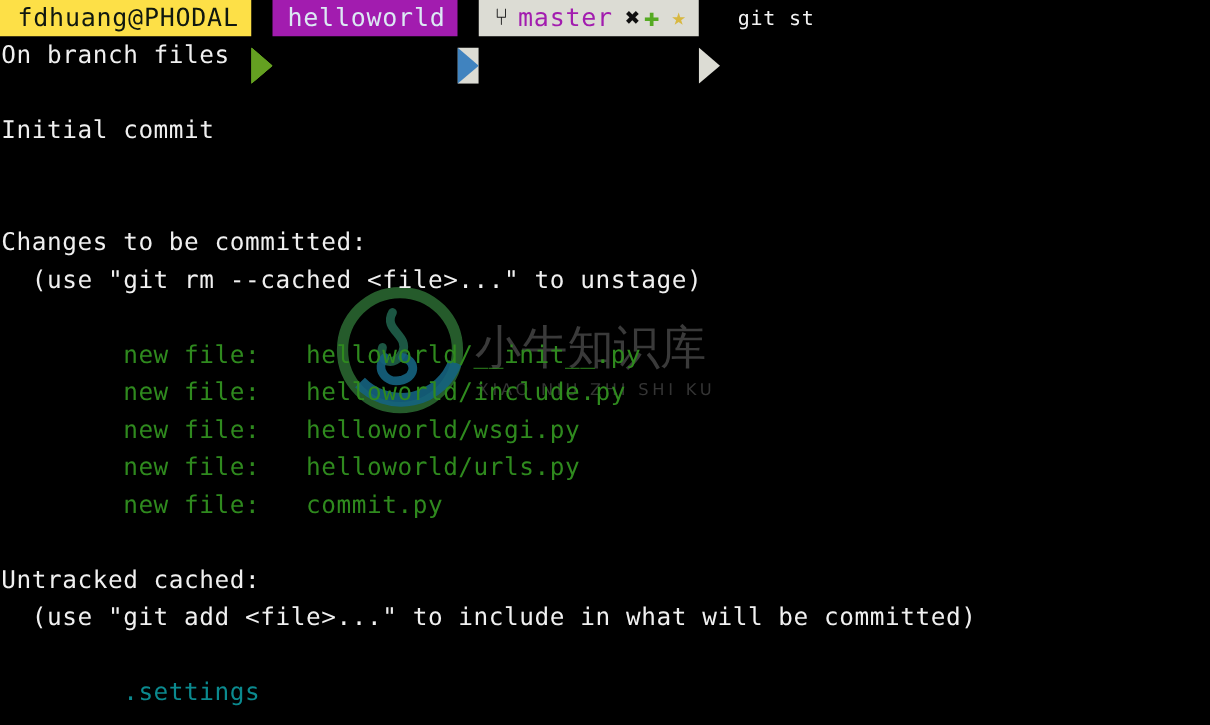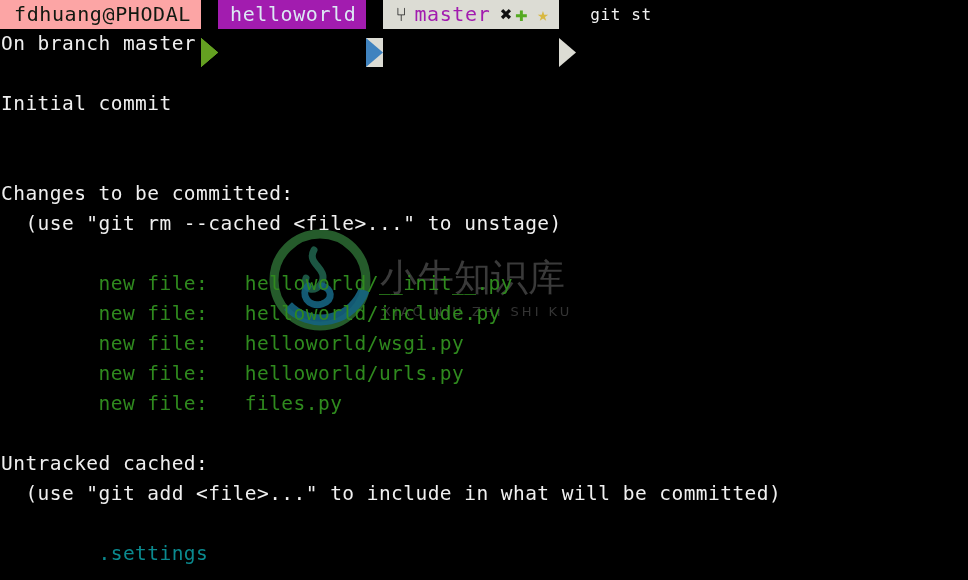--- a/index.html
+++ b/index.html
@@ -44,21 +44,21 @@
     padding: 0 10px 0 12px;
   }
   .pl-seg.first { padding-left: 14px; }
   .pl-arrow {
     width: 17px;
     height: 29px;
     flex: 0 0 17px;
   }
   .pl-arrow svg { display: block; }
 
-  .seg-user   { background: #fca5a5; color: #101810; }
+  .seg-user   { background: #fde047; color: #101810; }
   .seg-dir    { background: #a21caf; color: #dce9f4; }
   .seg-git    { background: #dcdcd4; color: #1a1a1a; }
 
   .git-icon {
     font-size: 19px;
     margin-right: 7px;
     color: #1a1a1a;
     display: inline-block;
   }
   .git-name { color: #a21caf; }
@@ -189,33 +189,33 @@
       <svg width="17" height="29" viewBox="0 0 17 29" xmlns="http://www.w3.org/2000/svg">
         <rect x="0" y="0" width="17" height="29" fill="#000000"></rect>
         <polygon points="0,0 17,14.5 0,29" fill="#dcdcd4"></polygon>
       </svg>
     </div>
 
     <div id="prompt-command">git st</div>
   </div>
 
   <div id="output">
-      <div class="line c-white">On branch master</div>
+      <div class="line c-white">On branch files</div>
       <div class="line c-white blank"> </div>
       <div class="line c-white">Initial commit</div>
       <div class="line c-white blank"> </div>
       <div class="line c-white blank"> </div>
       <div class="line c-white">Changes to be committed:</div>
       <div class="line c-white">  (use "git rm --cached &lt;file&gt;..." to unstage)</div>
       <div class="line c-white blank"> </div>
       <div class="line c-green">        new file:   helloworld/__init__.py</div>
       <div class="line c-green">        new file:   helloworld/include.py</div>
       <div class="line c-green">        new file:   helloworld/wsgi.py</div>
       <div class="line c-green">        new file:   helloworld/urls.py</div>
-      <div class="line c-green">        new file:   files.py</div>
+      <div class="line c-green">        new file:   commit.py</div>
       <div class="line c-white blank"> </div>
       <div class="line c-white">Untracked cached:</div>
       <div class="line c-white">  (use "git add &lt;file&gt;..." to include in what will be committed)</div>
       <div class="line c-white blank"> </div>
       <div class="line c-teal">        .settings</div>
     </div>
 
 </div>
 
 </body></html>

